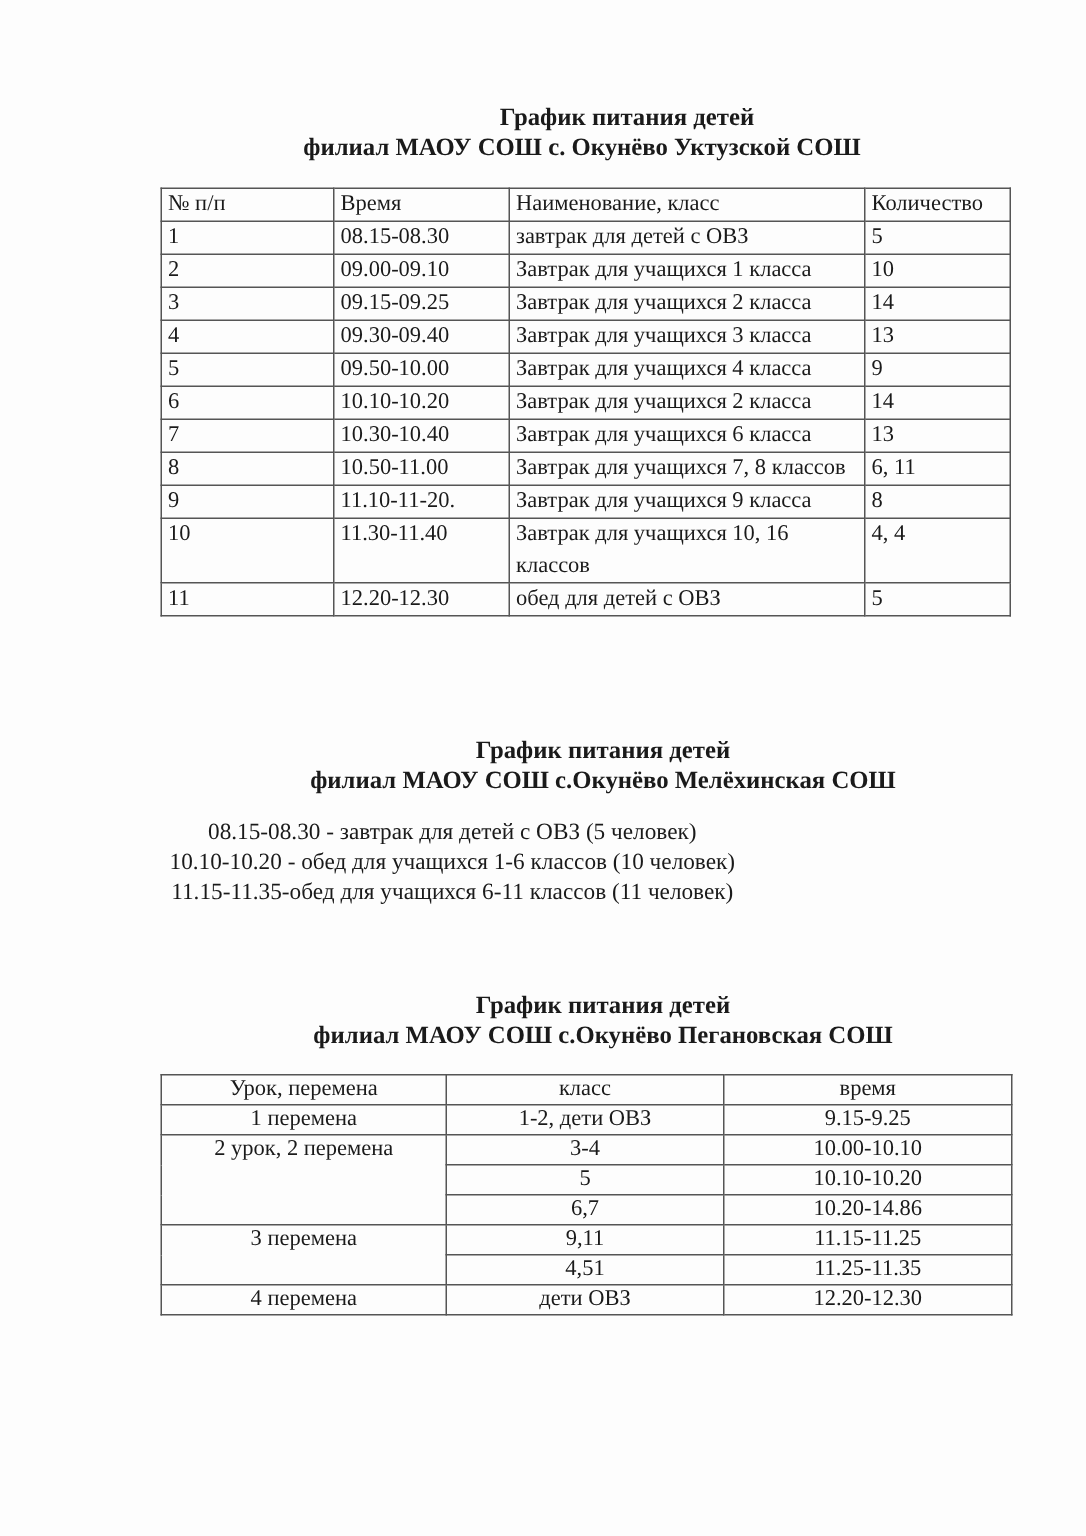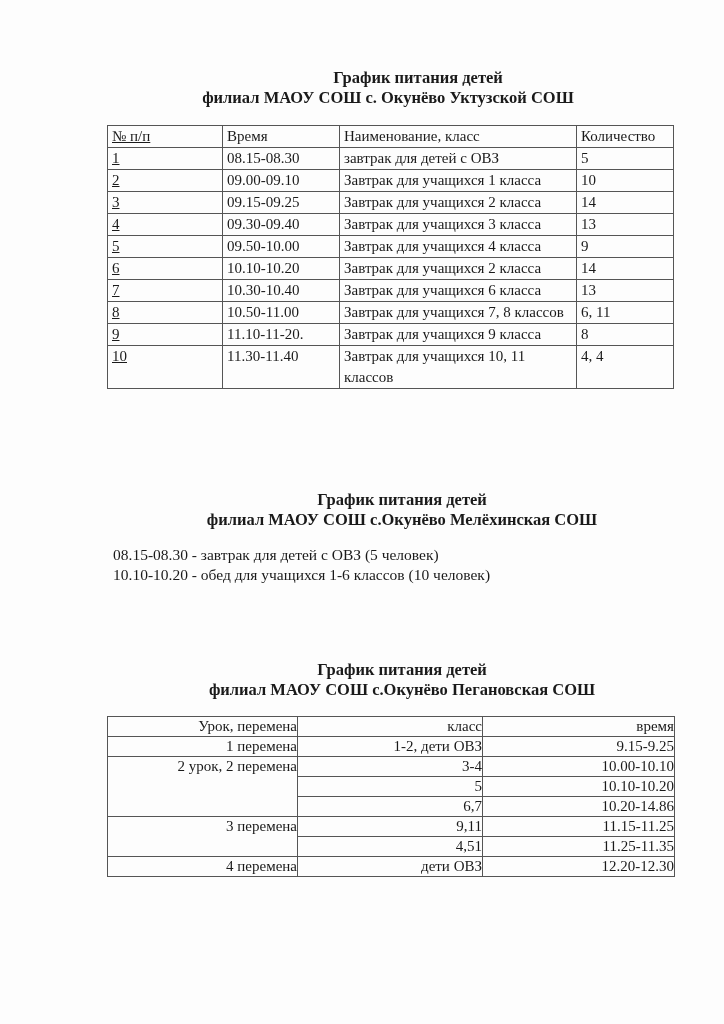--- a/index.html
+++ b/index.html
@@ -11,28 +11,28 @@
     position: absolute; left: 0; width: 724px; text-align: center;
     font-weight: bold; font-size: 16.5px; line-height: 20px;
   }
   .title.t1 { top: 68px; left: 56px; width: 724px; }
   .title.t1 .sub { margin-left: -60px; }
   .title.t2 { top: 490px; left: 40px; }
   .title.t3 { top: 660px; left: 40px; }
   table { position: absolute; border-collapse: collapse; font-size: 15px; }
   td { border: 1px solid #555; padding: 0 4px; vertical-align: top; line-height: 21px; }
   #t1 { left: 107px; top: 125px; width: 567px; }
-  #t1 td.c1 { width: 106px; text-decoration: underline; }
+  #t1 td.c1 { width: 106px; }
   #t1 td.c2 { width: 108px; }
   #t1 td.c3 { width: 228px; }
   #t3 { left: 107px; top: 716px; width: 568px; }
-  #t3 td { text-align: right; line-height: 19px; padding: 0; margin-top: 41px; }
+  #t3 td { text-align: center; line-height: 19px; padding: 0; margin-top: 41px; }
   #t3 td.c1 { width: 189px; }
   #t3 td.c2 { width: 184px; font-family: Liberation Serif, serif; }
-  .list { position: absolute; left: 113px; top: 545px; font-size: 15.5px; line-height: 20px; }
+  .list { position: absolute; left: 113px; top: 545px; font-size: 15.5px; line-height: 20px; text-align: center; }
 </style>
 </head>
 <body>
 
 <div class="title t1">
   <div>График питания детей</div>
   <div class="sub">филиал МАОУ СОШ с. Окунёво Уктузской СОШ</div>
 </div>
 
 <table id="t1">
@@ -93,34 +93,41 @@
       </tr>
       <tr>
         <td class="c1">9</td>
         <td class="c2">11.10-11-20.</td>
         <td class="c3">Завтрак для учащихся 9 класса</td>
         <td class="c4">8</td>
       </tr>
       <tr>
         <td class="c1">10</td>
         <td class="c2">11.30-11.40</td>
-        <td class="c3">Завтрак для учащихся 10, 11 классов</td>
+        <td class="c3">Завтрак для учащихся 10, 16 классов</td>
         <td class="c4">4, 4</td>
+      </tr>
+      <tr>
+        <td class="c1">11</td>
+        <td class="c2">12.20-12.30</td>
+        <td class="c3">обед для детей с ОВЗ</td>
+        <td class="c4">5</td>
       </tr>
     </tbody>
 </table>
 
 <div class="title t2">
   <div>График питания детей</div>
   <div>филиал МАОУ СОШ с.Окунёво Мелёхинская СОШ</div>
 </div>
 
 <div class="list">
   <div>08.15-08.30 - завтрак для детей с ОВЗ (5 человек)</div>
   <div>10.10-10.20 - обед для учащихся 1-6  классов (10 человек)</div>
+  <div>11.15-11.35-обед для учащихся 6-11 классов (11 человек)</div>
 </div>
 
 <div class="title t3">
   <div>График питания детей</div>
   <div>филиал МАОУ СОШ с.Окунёво Пегановская СОШ</div>
 </div>
 
 <table id="t3">
   <tbody id="t3-body">
       <tr>

